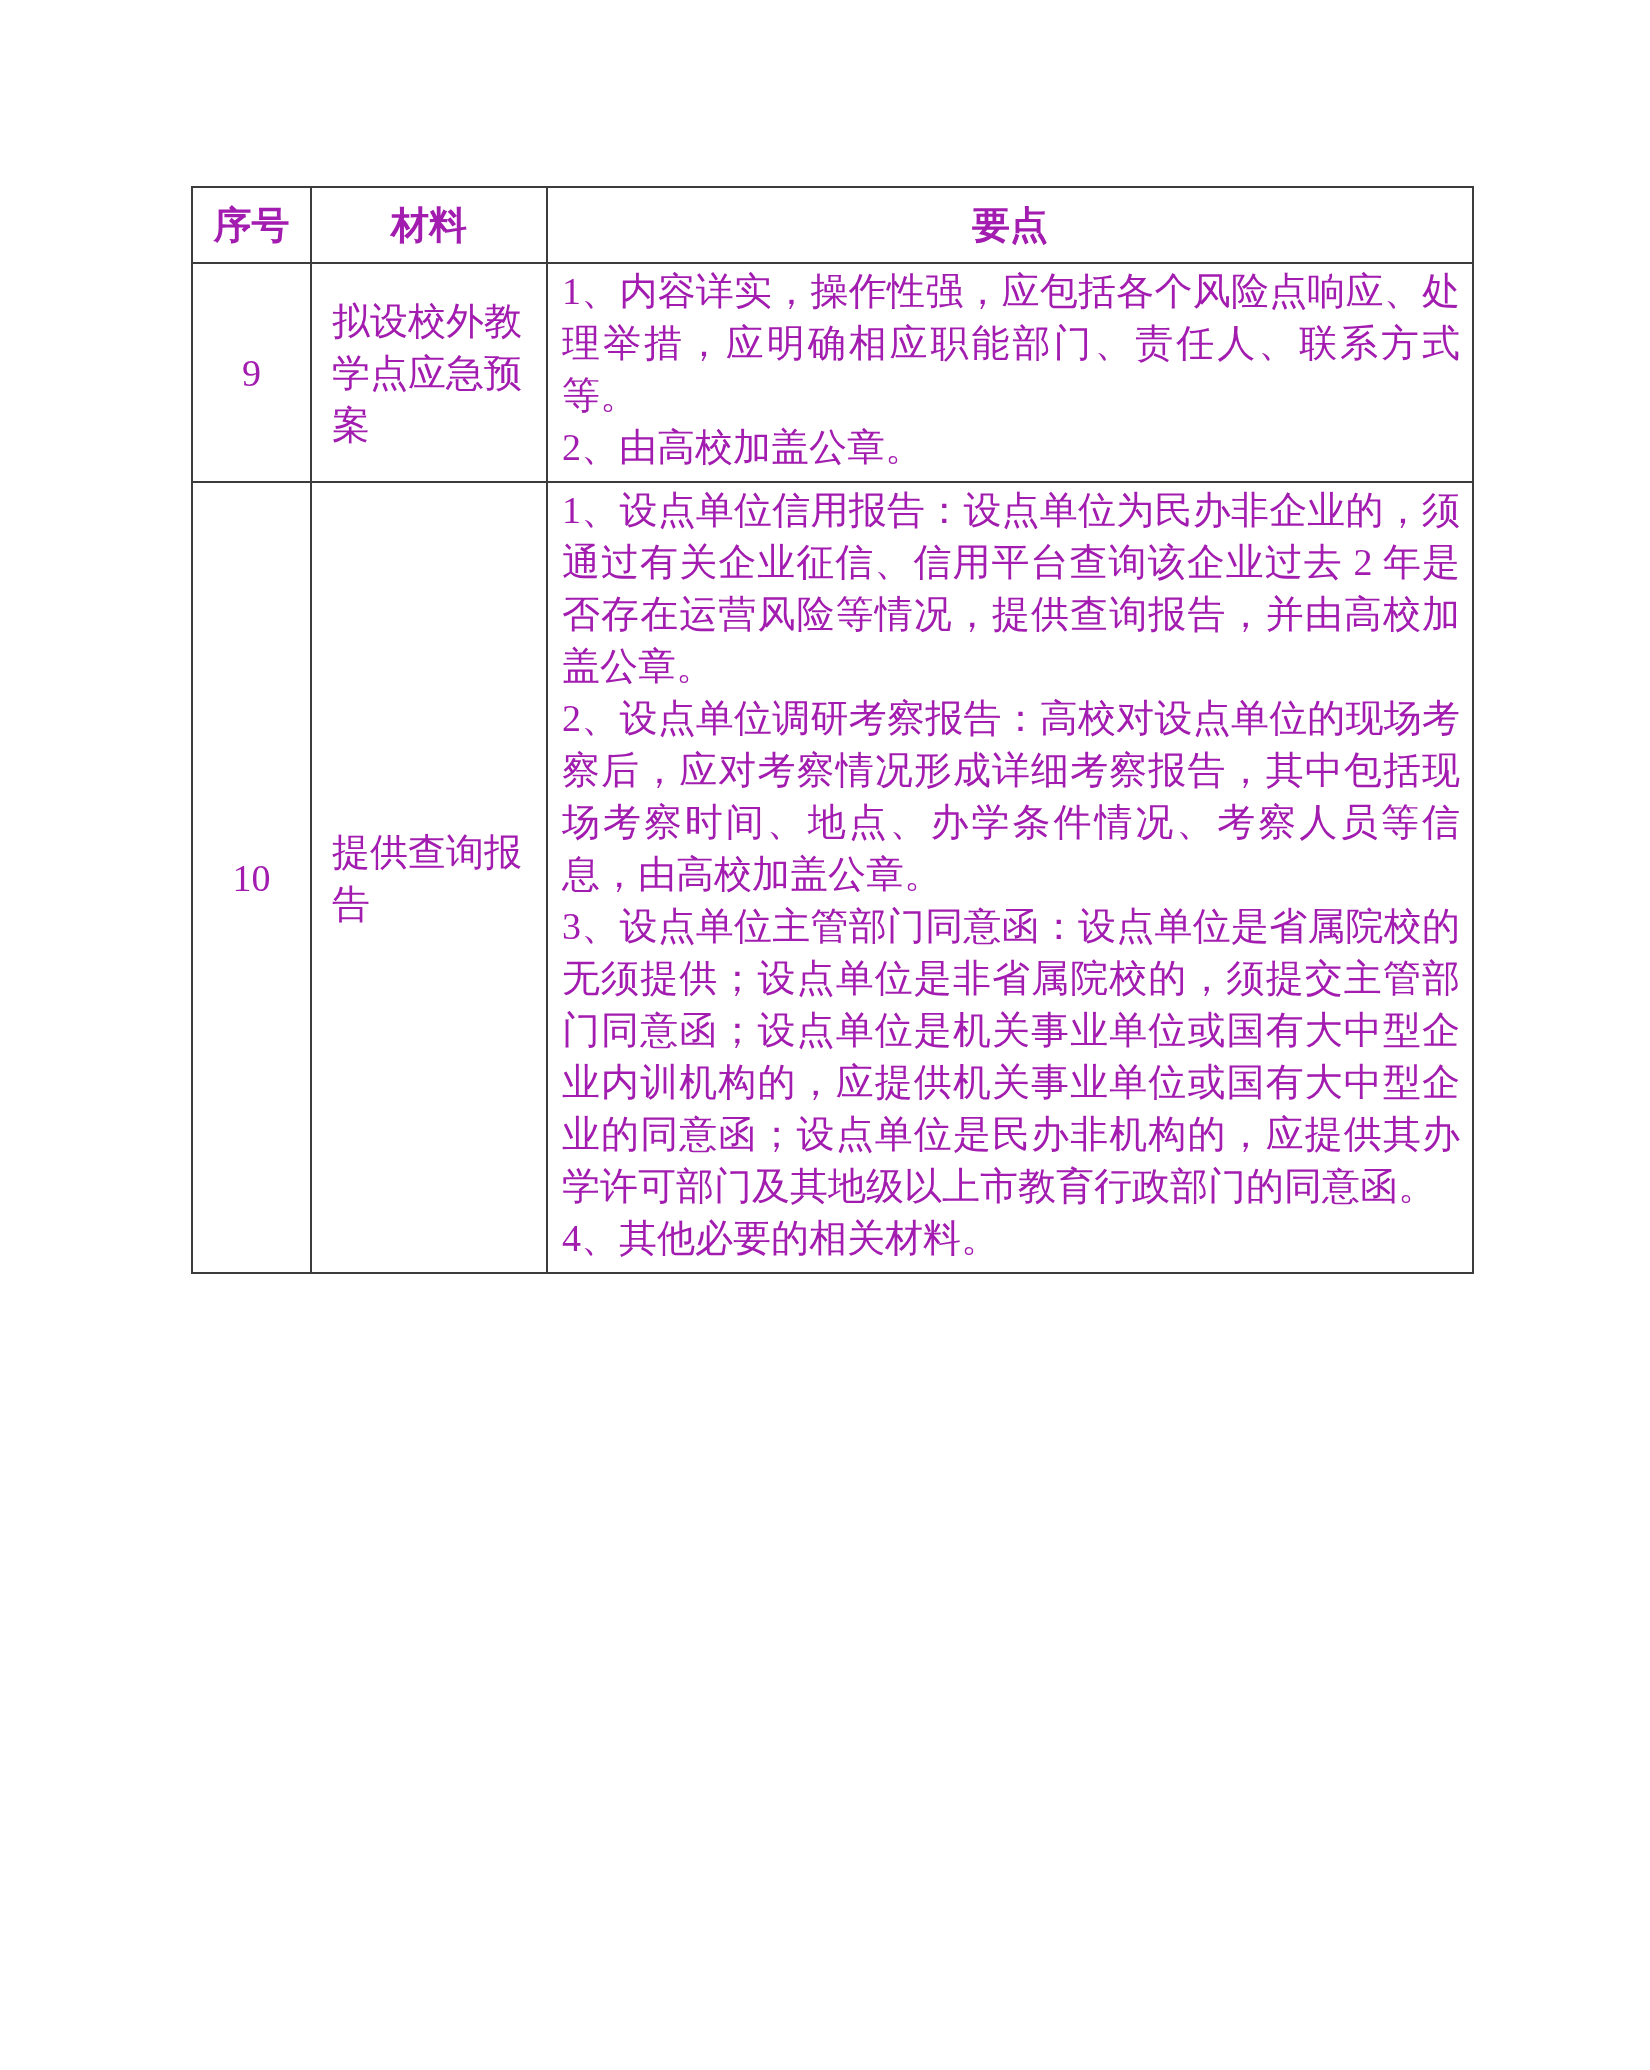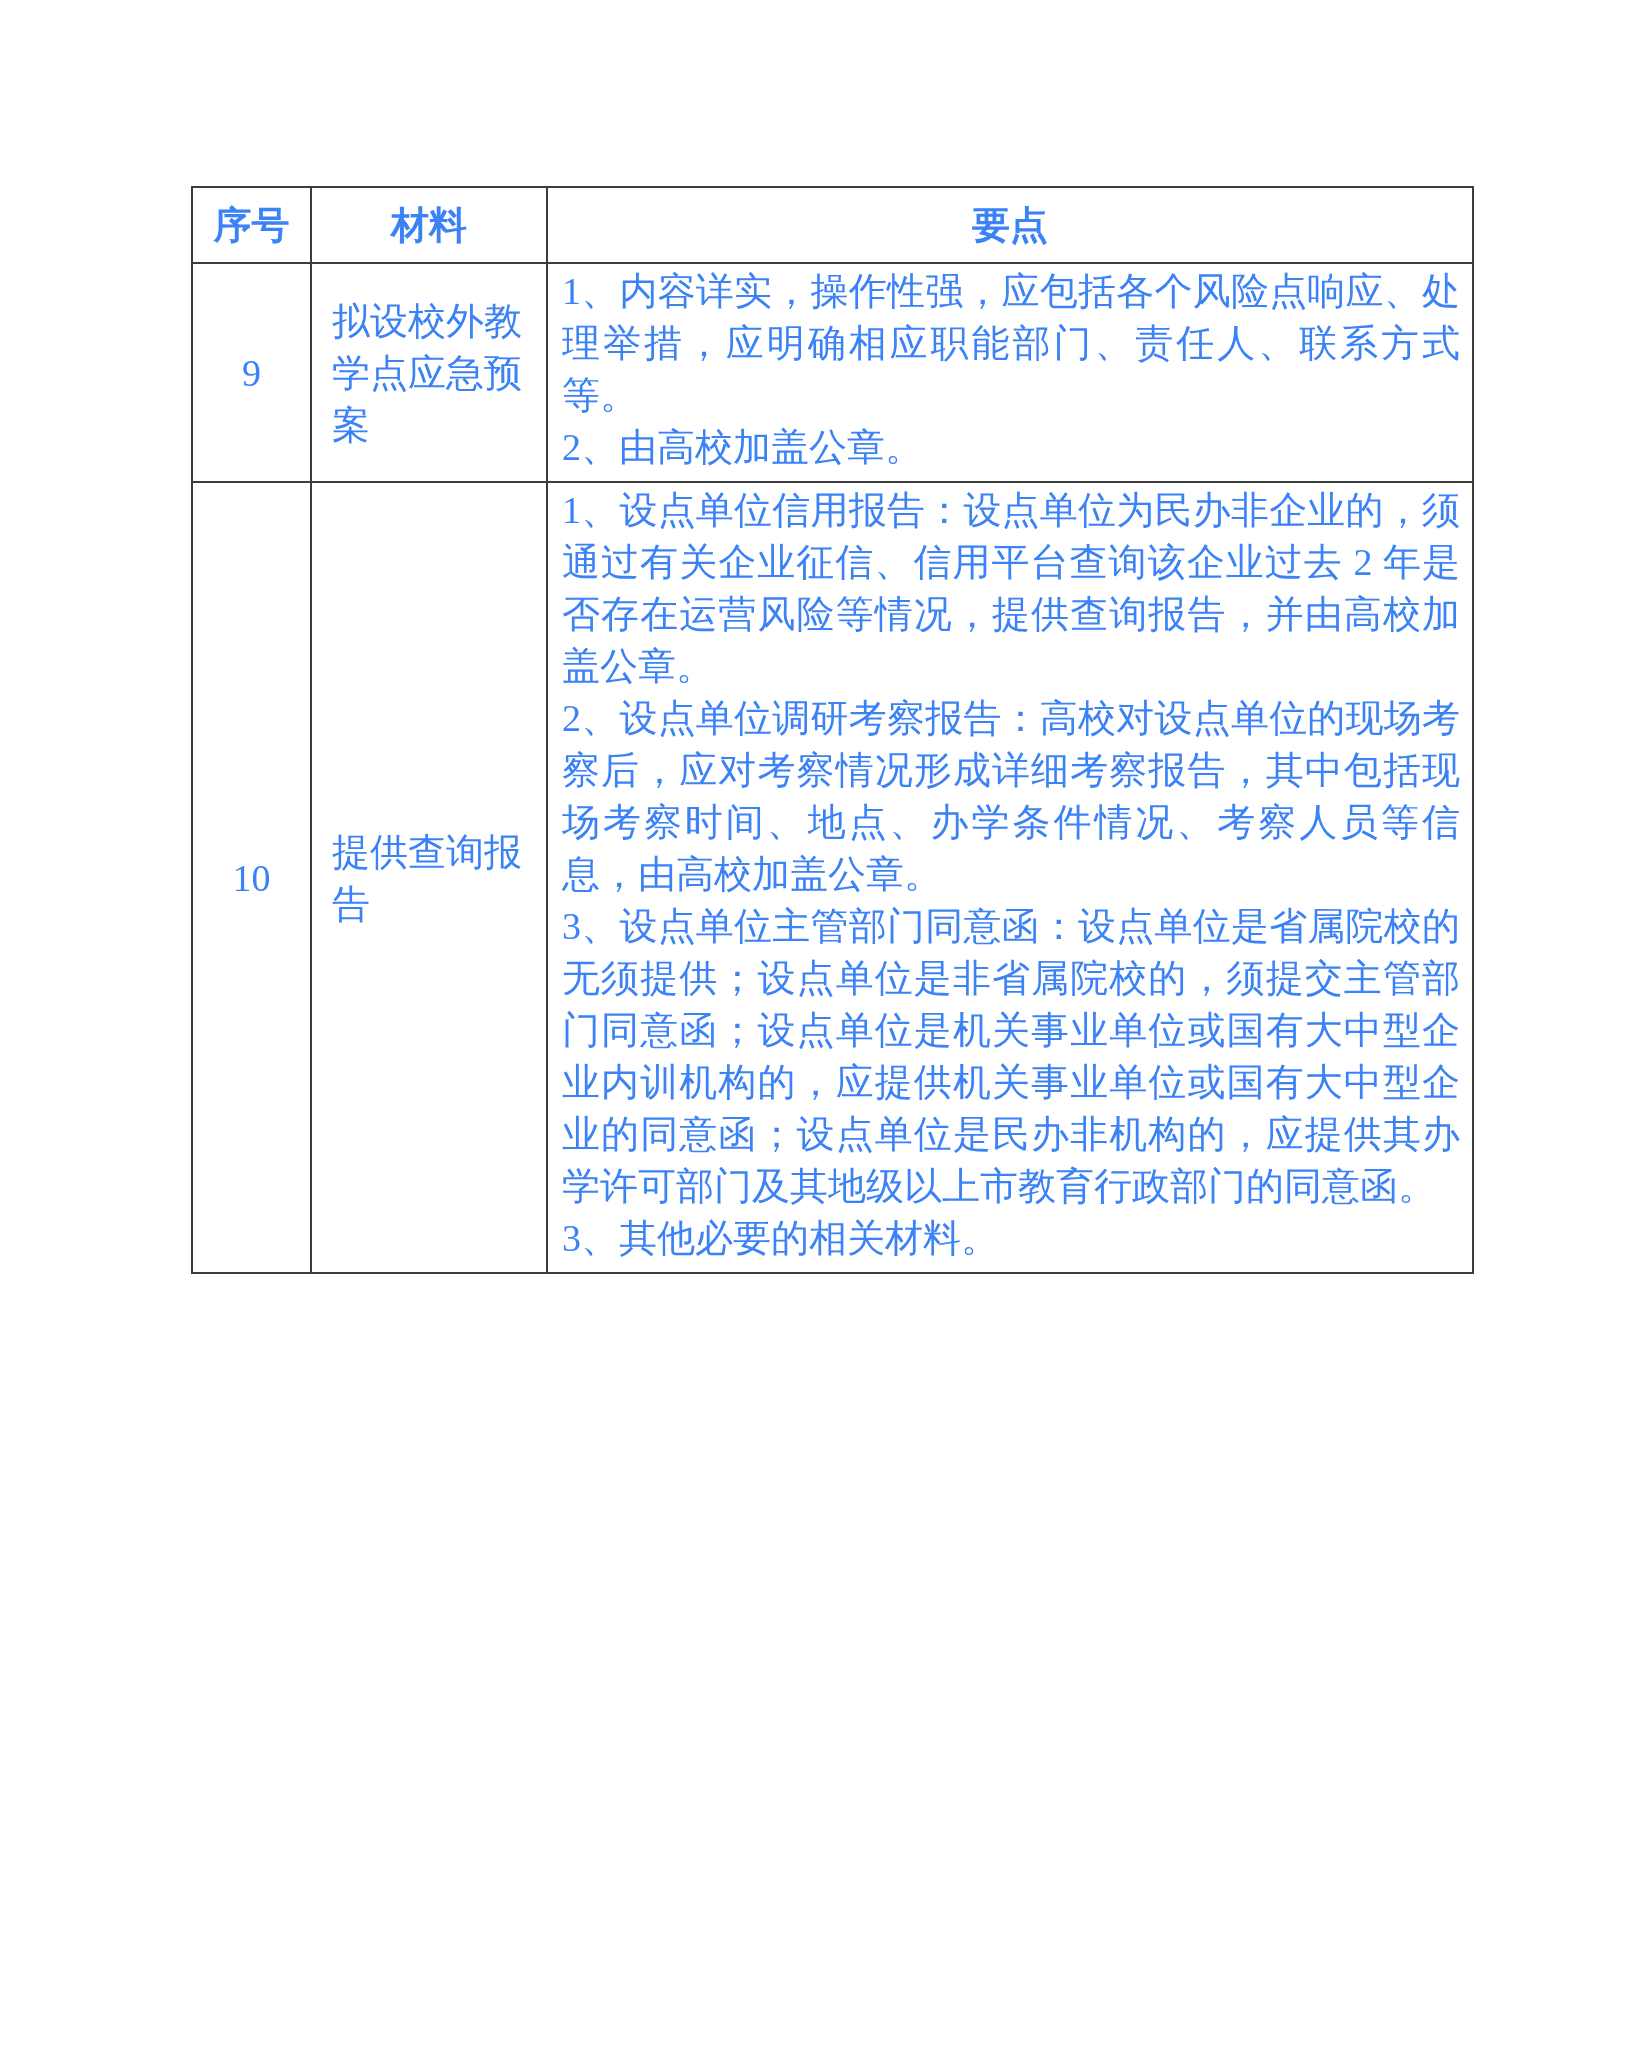--- a/index.html
+++ b/index.html
@@ -25,21 +25,21 @@
     border-collapse: collapse;
     table-layout: fixed;
   }
   .doc-table col.c1 { width: 119px; }
   .doc-table col.c2 { width: 236px; }
   .doc-table col.c3 { width: 926px; }
   .doc-table th, .doc-table td {
     border: 2px solid #3c3c3c;
     font-size: 38px;
     line-height: 52px;
-    color: #3b82f6;
+    color: #a21caf;
   }
   .doc-table thead tr { height: 76px; }
   .doc-table th {
     font-weight: bold;
     text-align: center;
     vertical-align: middle;
     padding: 0;
   }
   .doc-table tbody tr:nth-child(1) { height: 157px; }
   .doc-table tbody tr:nth-child(2) { height: 767px; }
@@ -88,18 +88,18 @@
             <div class="para">2、由高校加盖公章。</div>
           </td>
         </tr>
         <tr>
           <td class="num-cell">10</td>
           <td class="material-cell">提供查询报告</td>
           <td class="points-cell">
             <div class="para">1、设点单位信用报告：设点单位为民办非企业的，须通过有关企业征信、信用平台查询该企业过去 2 年是否存在运营风险等情况，提供查询报告，并由高校加盖公章。</div>
             <div class="para">2、设点单位调研考察报告：高校对设点单位的现场考察后，应对考察情况形成详细考察报告，其中包括现场考察时间、地点、办学条件情况、考察人员等信息，由高校加盖公章。</div>
             <div class="para">3、设点单位主管部门同意函：设点单位是省属院校的无须提供；设点单位是非省属院校的，须提交主管部门同意函；设点单位是机关事业单位或国有大中型企业内训机构的，应提供机关事业单位或国有大中型企业的同意函；设点单位是民办非机构的，应提供其办学许可部门及其地级以上市教育行政部门的同意函。</div>
-            <div class="para">3、其他必要的相关材料。</div>
+            <div class="para">4、其他必要的相关材料。</div>
           </td>
         </tr>
       </tbody>
   </table>
 </div>
 
 </body></html>

